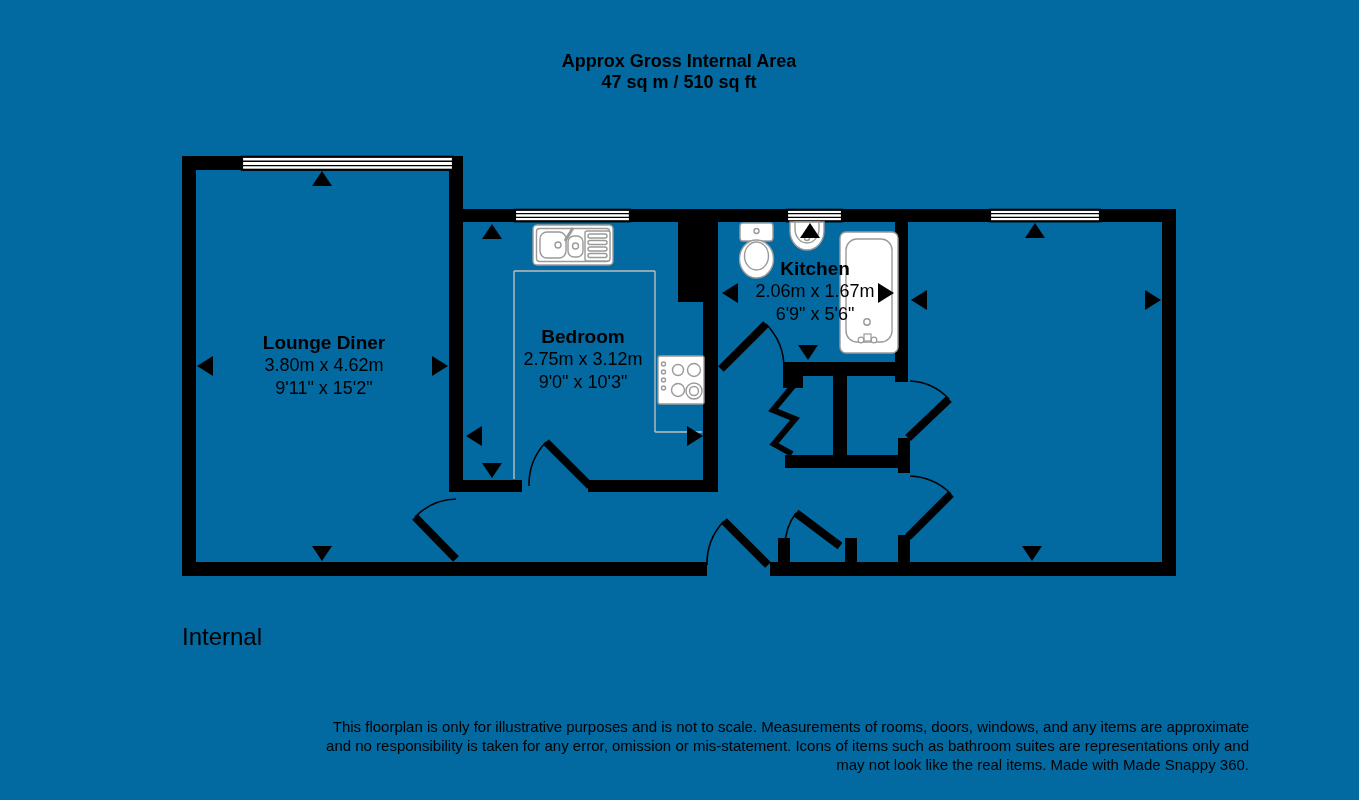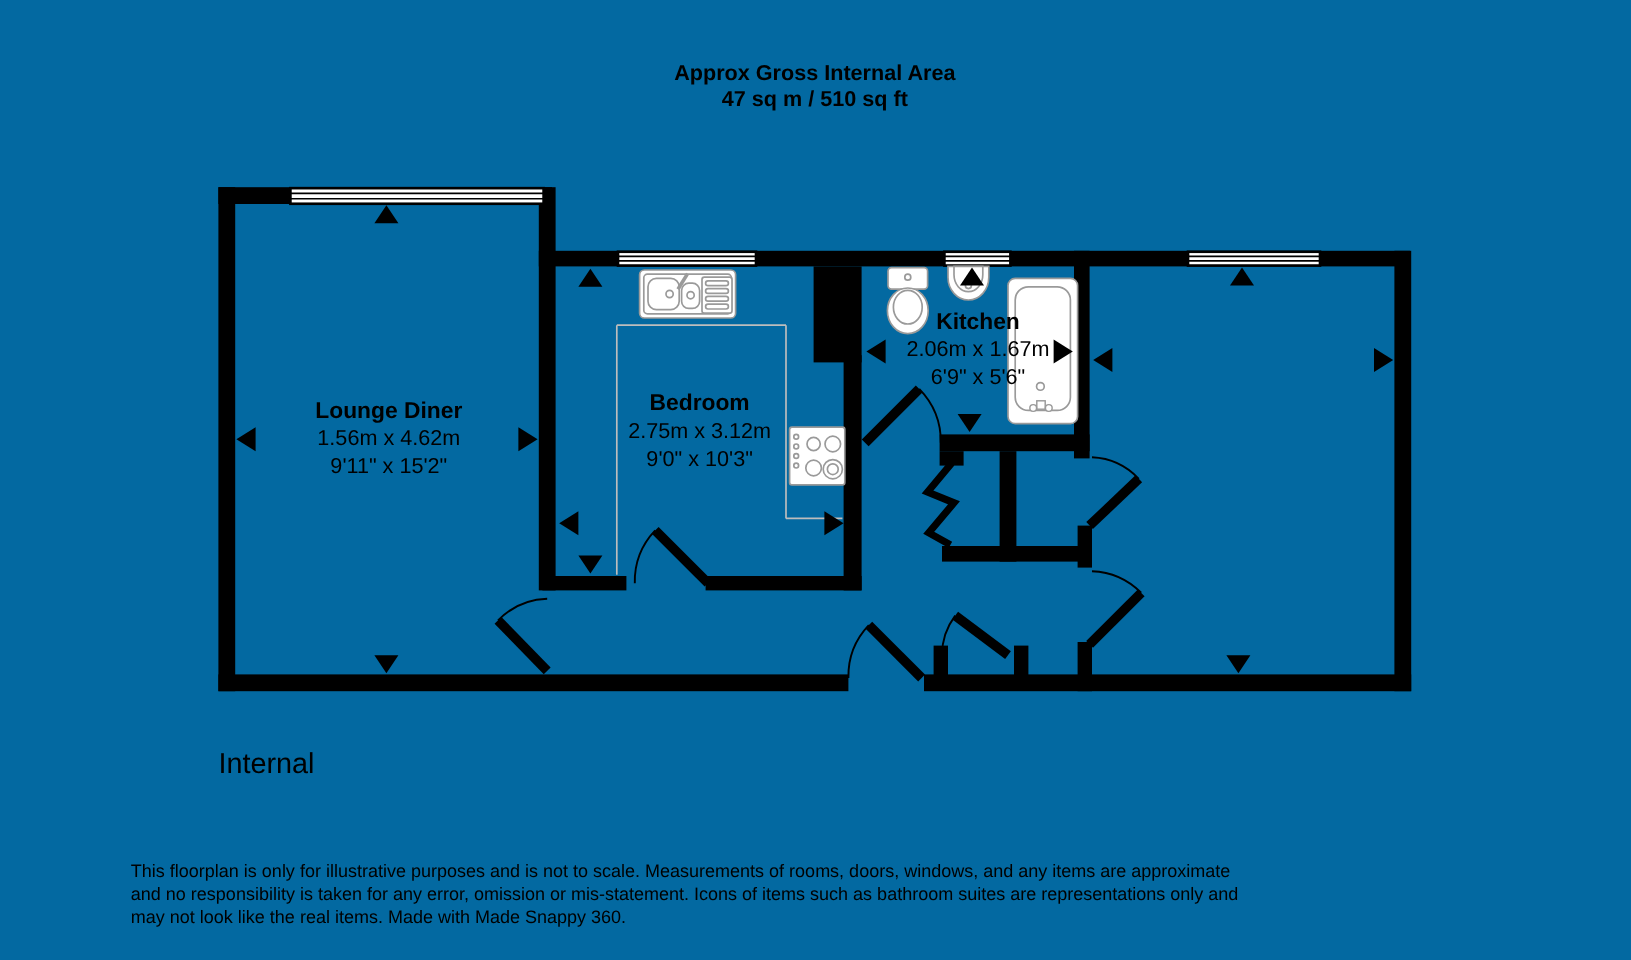--- a/index.html
+++ b/index.html
@@ -15,21 +15,21 @@
   .room-label{
     position:absolute;transform:translateX(-50%);text-align:center;
     font-size:18px;line-height:23px;white-space:nowrap;
   }
   .room-name{font-weight:bold;font-size:19px;}
   .caption{
     position:absolute;left:182px;top:623px;font-size:24px;line-height:28px;
   }
   .disclaimer{
     position:absolute;left:679px;top:717px;transform:translateX(-50%);
-    width:1140px;text-align:left;font-size:15px;line-height:19.2px;white-space:nowrap;
+    width:1140px;text-align:right;font-size:15px;line-height:19.2px;white-space:nowrap;
   }
 </style>
 </head>
 <body>
 
 <div id="canvas">
 
   <svg id="plan-svg" width="1359" height="800" viewBox="0 0 1359 800">
 
     <g fill="#000000">
@@ -190,21 +190,21 @@
     </g>
   </svg>
 
   <div class="title-block">
     <div>Approx Gross Internal Area</div>
     <div>47 sq m / 510 sq ft</div>
   </div>
 
   <div class="room-label" style="left:324px;top:331px">
     <div class="room-name">Lounge Diner</div>
-    <div class="room-dim">1.56m x 4.62m</div>
+    <div class="room-dim">3.80m x 4.62m</div>
     <div class="room-dim">9'11" x 15'2"</div>
   </div>
 
   <div class="room-label" style="left:583px;top:325px">
     <div class="room-name">Bedroom</div>
     <div class="room-dim">2.75m x 3.12m</div>
     <div class="room-dim">9'0" x 10'3"</div>
   </div>
 
   <div class="room-label" style="left:815px;top:257px">

